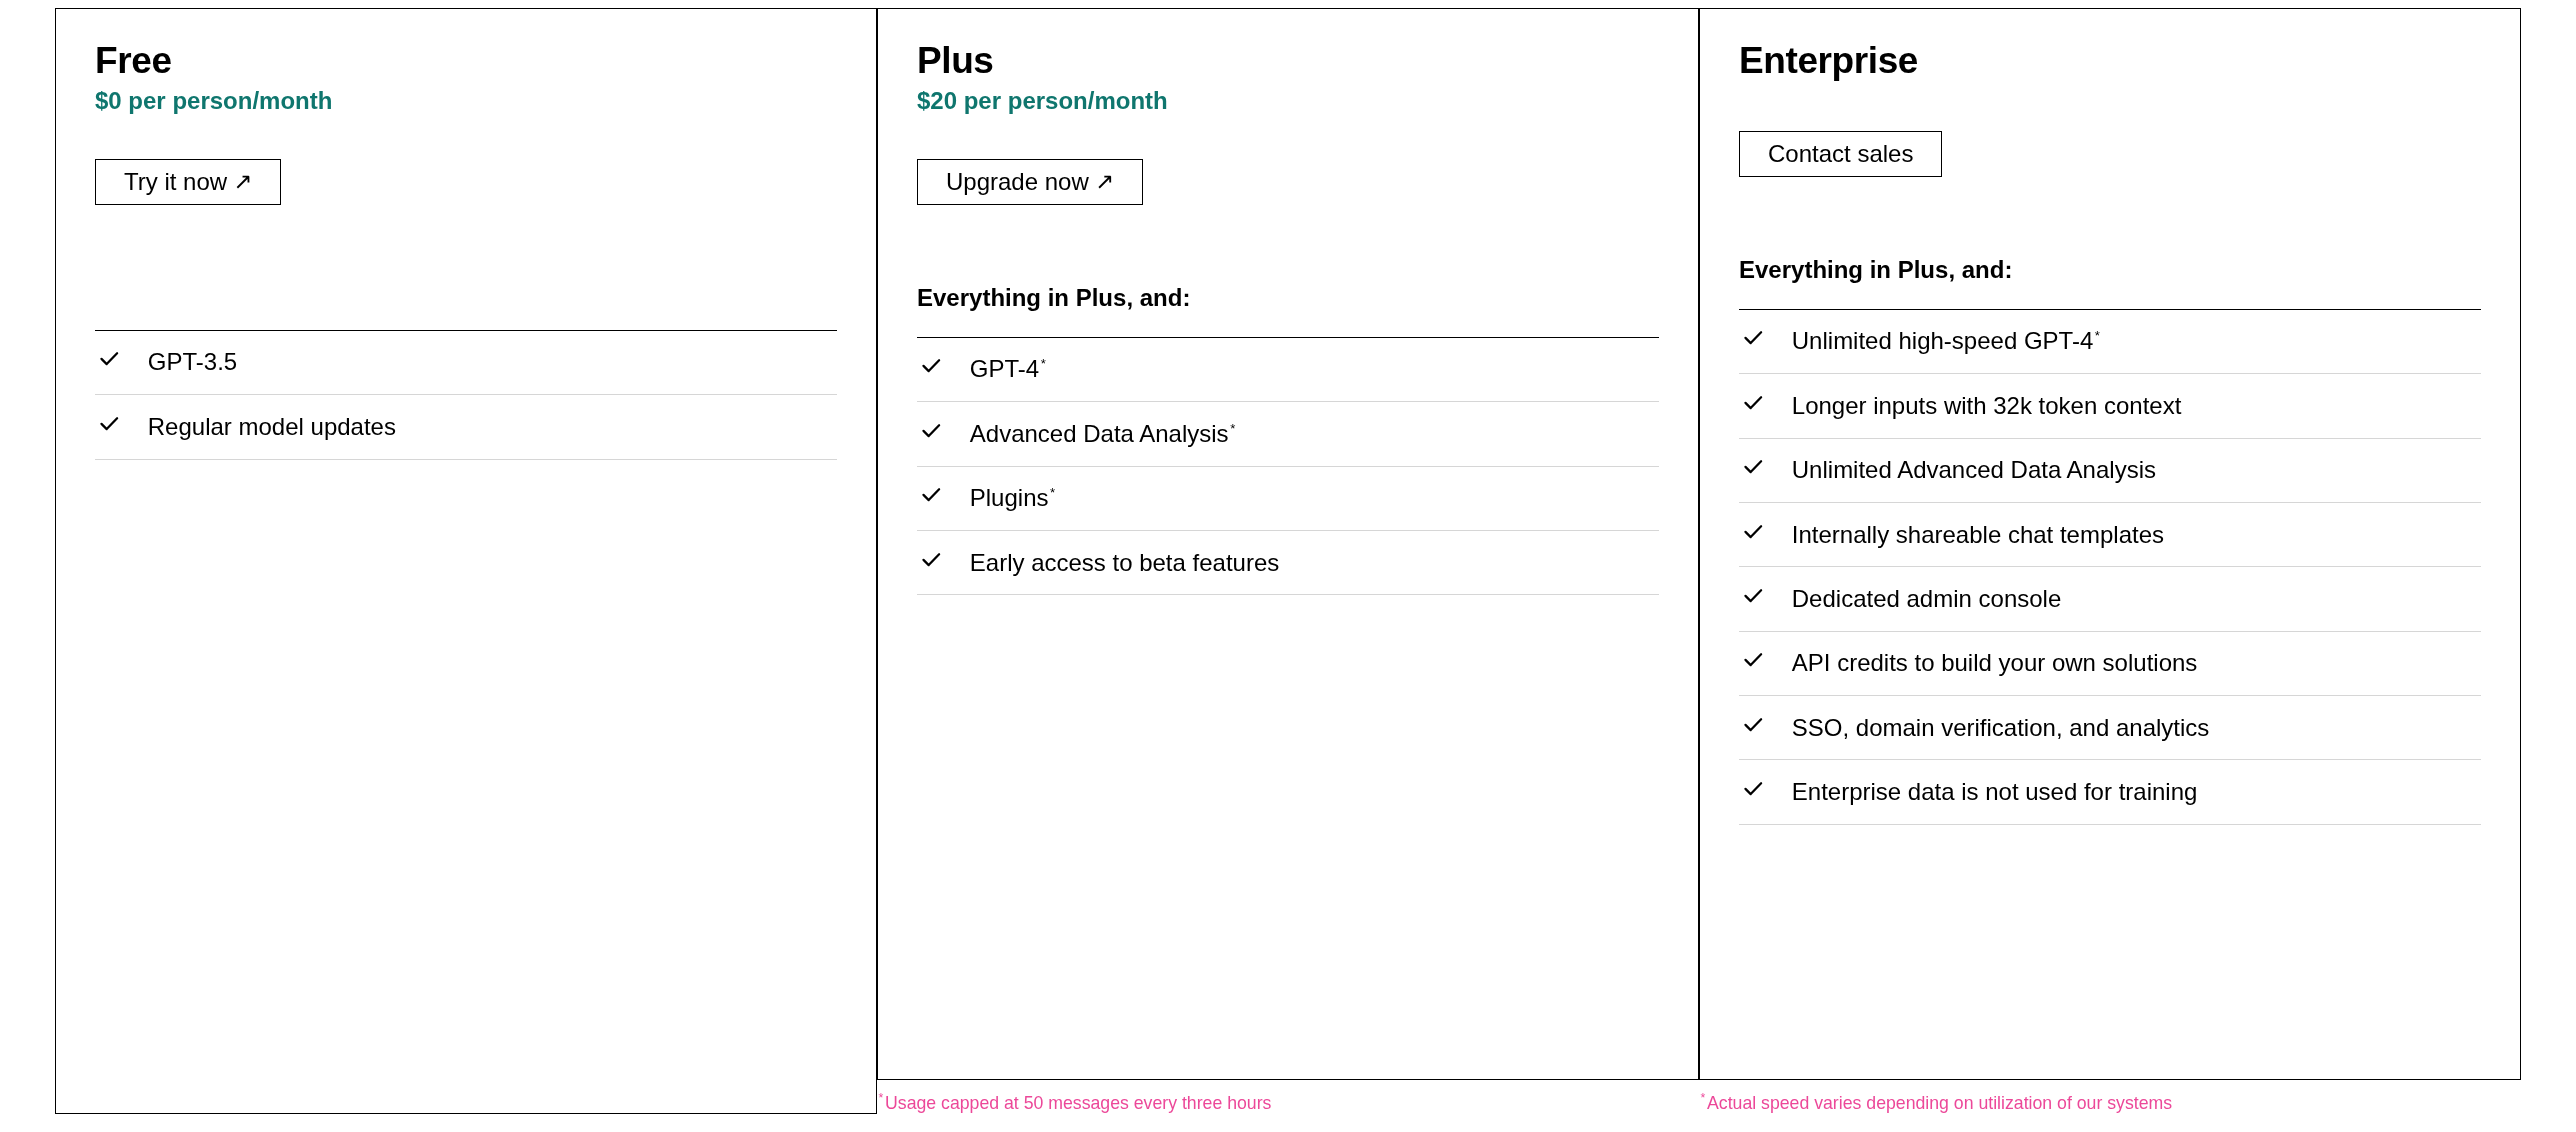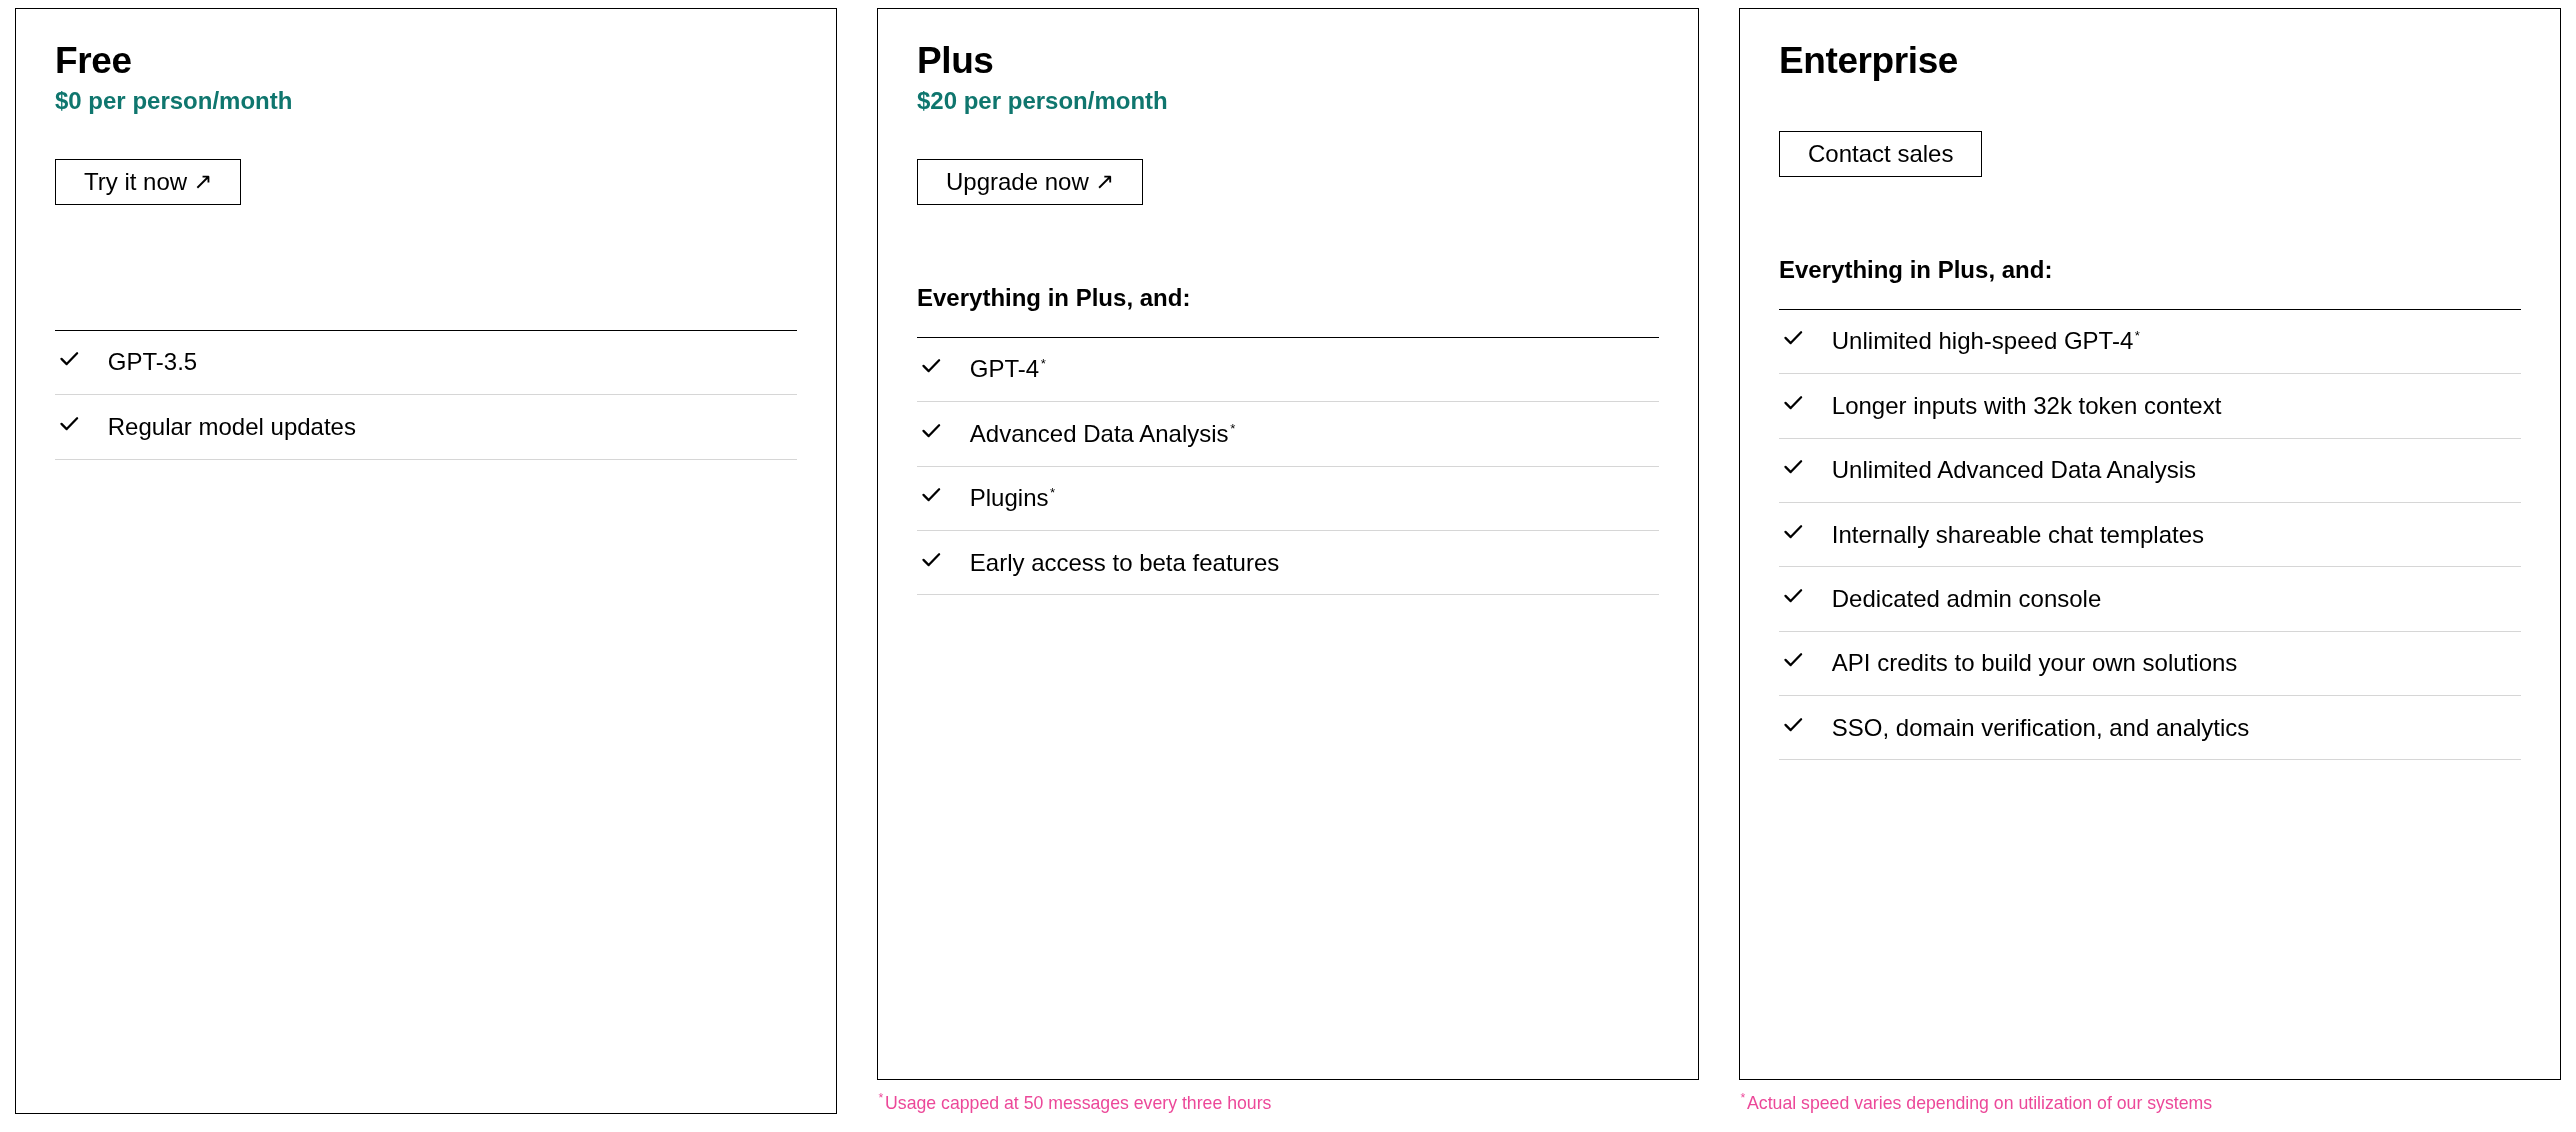--- a/index.html
+++ b/index.html
@@ -4,21 +4,20 @@
 <style>
   * { box-sizing: border-box; margin: 0; padding: 0; }
   body {
     font-family: -apple-system, BlinkMacSystemFont, "Segoe UI", Helvetica, Arial, sans-serif;
     background: #fff;
     color: #000;
     padding: 8px;
   }
   .pricing-container {
     display: flex;
-    gap: 40px;
     justify-content: center;
     align-items: stretch;
   }
   .plan-column {
     flex: 1;
     display: flex;
     flex-direction: column;
     max-width: 822px;
   }
   .plan-card {
@@ -195,17 +194,23 @@
               <path d="M4 12.5 L10 18.5 L22 6"></path>
             </svg>
             <span class="feature-text">API credits to build your own solutions</span>
           </li>
           <li class="feature-item">
             <svg class="check-icon" viewBox="0 0 26 26" fill="none" stroke="#000" stroke-width="2.6" stroke-linecap="round" stroke-linejoin="round">
               <path d="M4 12.5 L10 18.5 L22 6"></path>
             </svg>
             <span class="feature-text">SSO, domain verification, and analytics</span>
           </li>
+          <li class="feature-item">
+            <svg class="check-icon" viewBox="0 0 26 26" fill="none" stroke="#000" stroke-width="2.6" stroke-linecap="round" stroke-linejoin="round">
+              <path d="M4 12.5 L10 18.5 L22 6"></path>
+            </svg>
+            <span class="feature-text">Enterprise data is not used for training</span>
+          </li>
         </ul></div>
       <div class="footnote"><sup>*</sup><span>Actual speed varies depending on utilization of our systems</span></div>
     </div>
   </div>
 
 
 </body></html>

